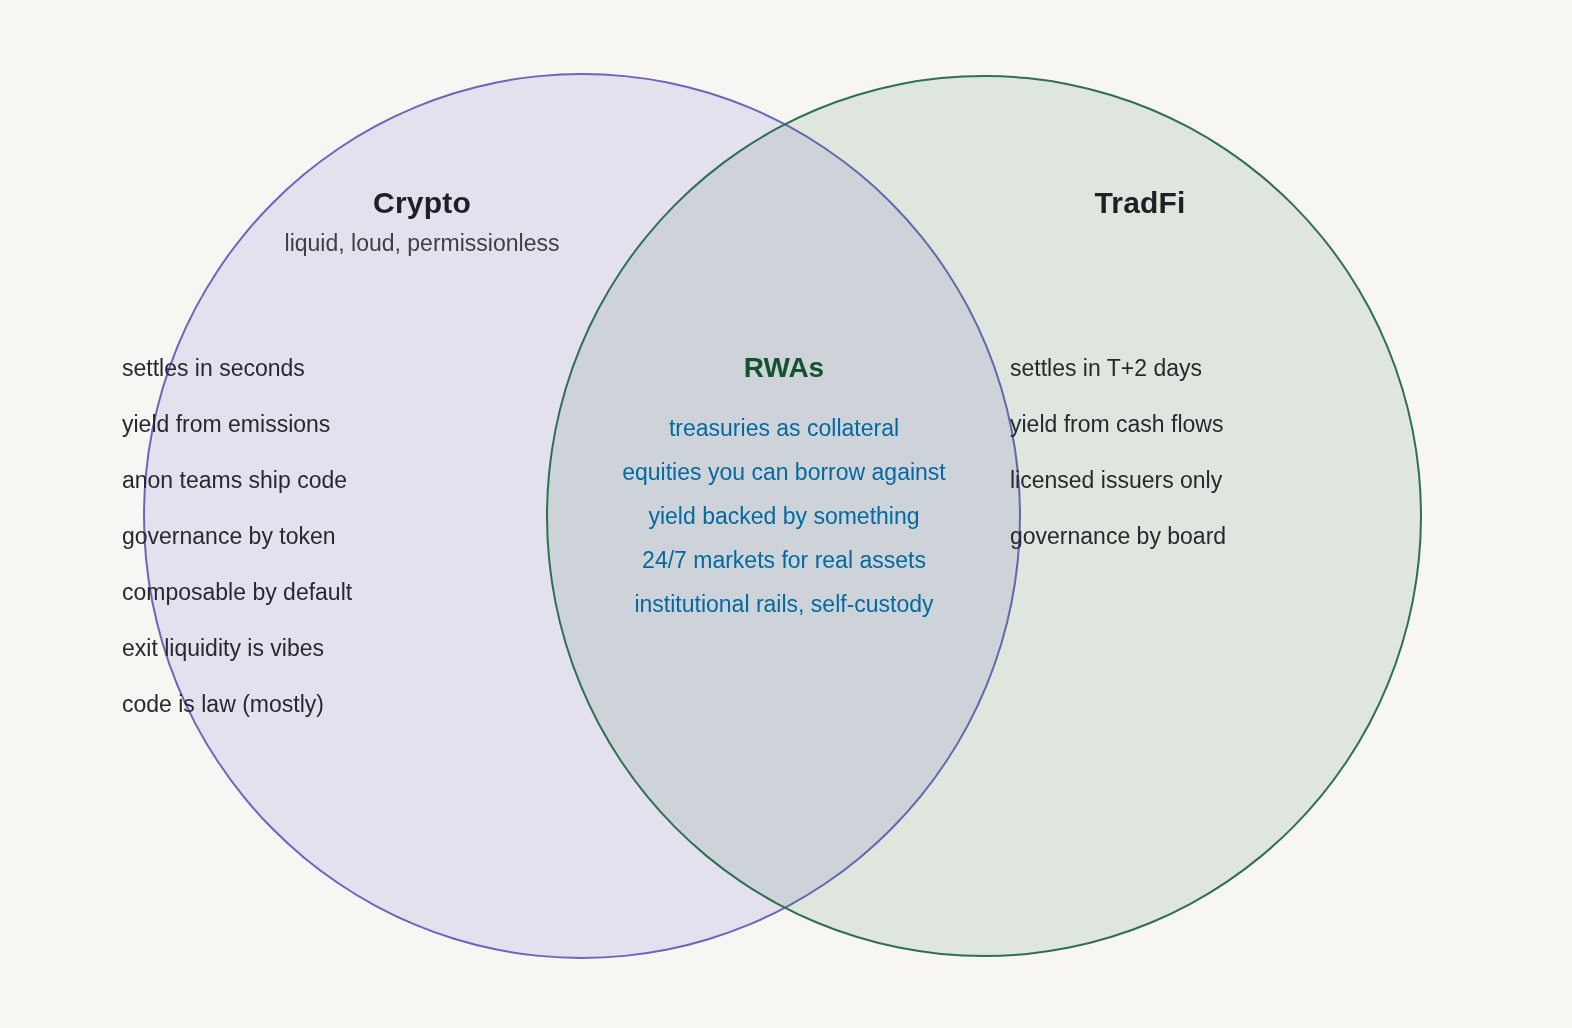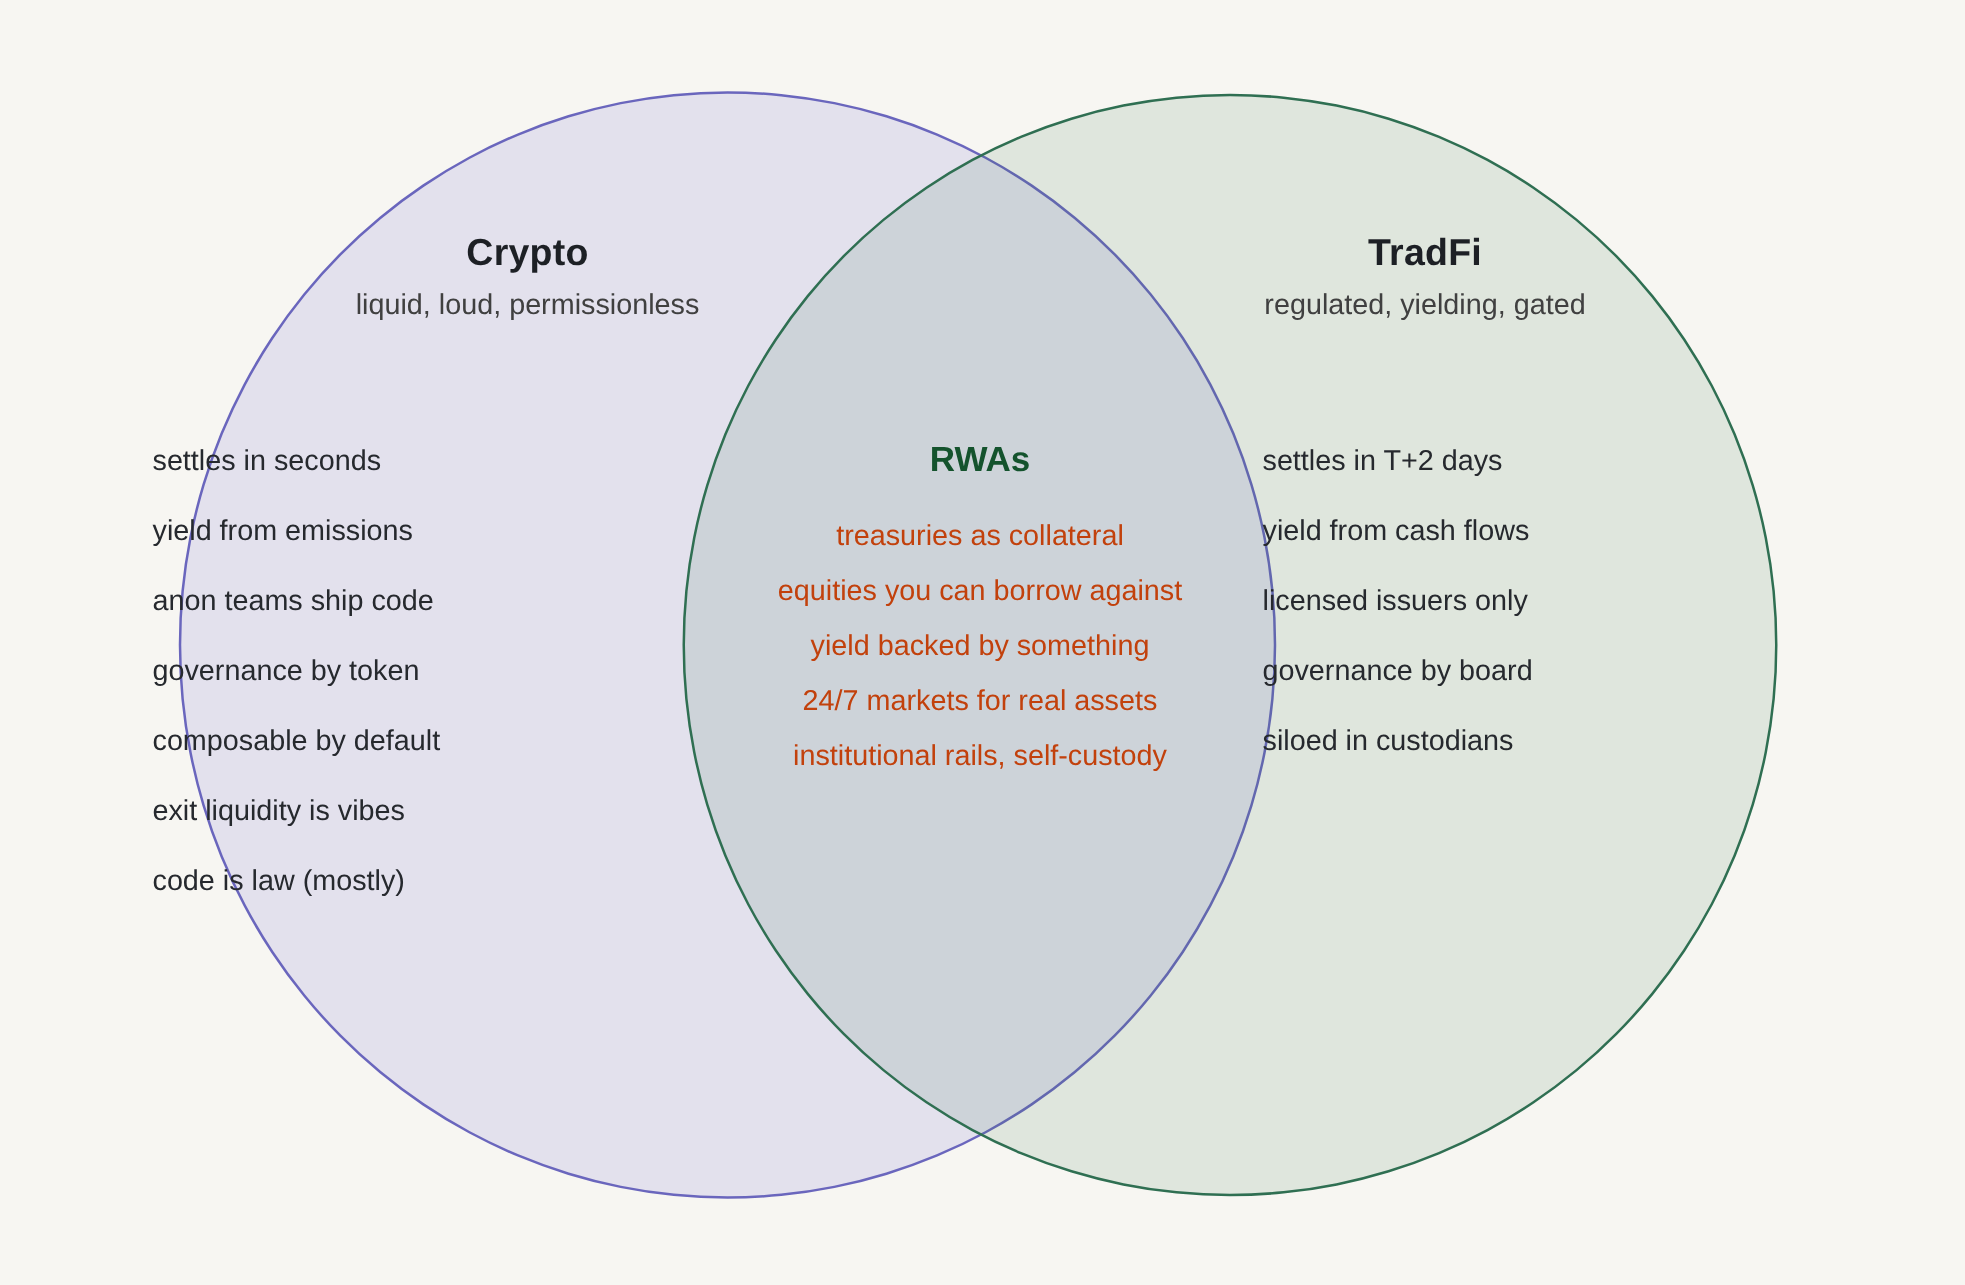--- a/index.html
+++ b/index.html
@@ -98,40 +98,39 @@
   }
 
   .center-block ul {
     list-style: none;
   }
 
   .center-block li {
     height: 44px;
     line-height: 44px;
     font-size: 23px;
-    color: #c2410c;
+    color: #0369a1;
     white-space: nowrap;
   }
 </style>
 </head>
 <body>
 
 <div class="canvas">
 
   <div class="circle crypto"></div>
   <div class="circle tradfi"></div>
 
   <div class="header-block crypto-header">
     <h2>Crypto</h2>
     <p>liquid, loud, permissionless</p>
   </div>
 
   <div class="header-block tradfi-header">
     <h2>TradFi</h2>
-    <p>regulated, yielding, gated</p>
   </div>
 
   <ul class="item-list crypto-items">
     <li>settles in seconds</li>
     <li>yield from emissions</li>
     <li>anon teams ship code</li>
     <li>governance by token</li>
     <li>composable by default</li>
     <li>exit liquidity is vibes</li>
     <li>code is law (mostly)</li>
@@ -146,16 +145,15 @@
       <li>24/7 markets for real assets</li>
       <li>institutional rails, self-custody</li>
     </ul>
   </div>
 
   <ul class="item-list tradfi-items">
     <li>settles in T+2 days</li>
     <li>yield from cash flows</li>
     <li>licensed issuers only</li>
     <li>governance by board</li>
-    <li>siloed in custodians</li>
   </ul>
 
 </div>
 
 </body></html>

